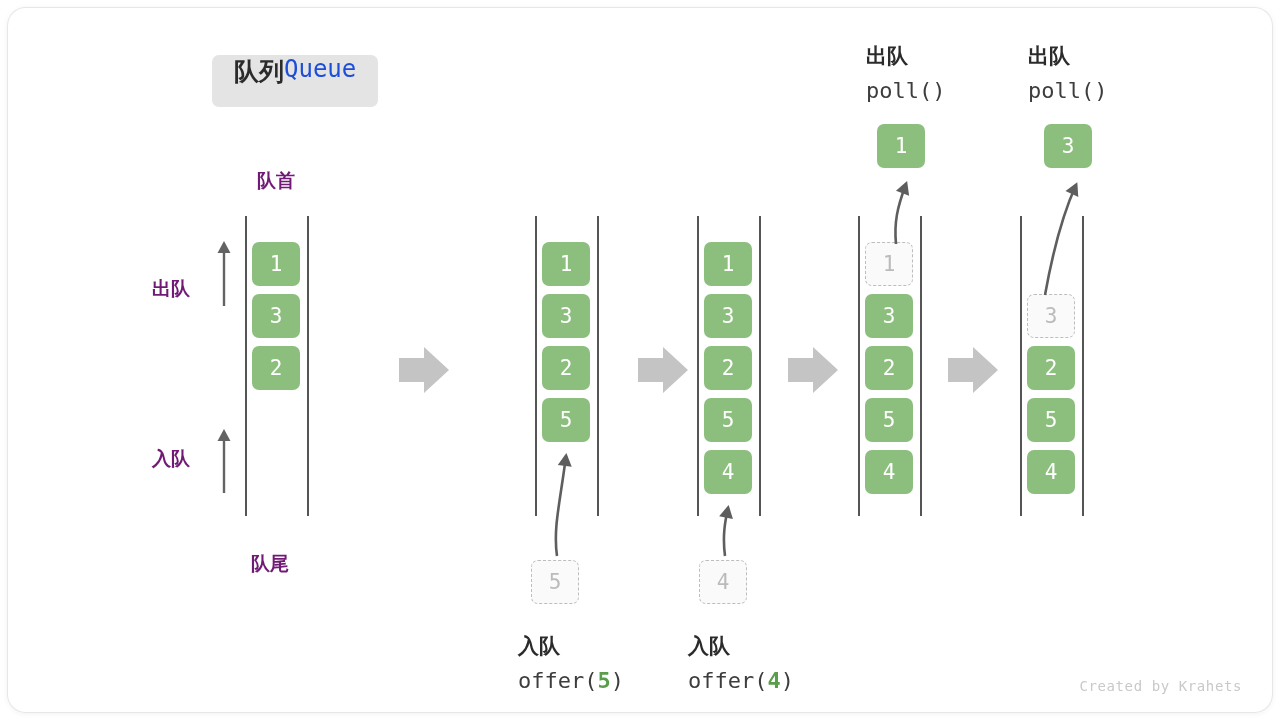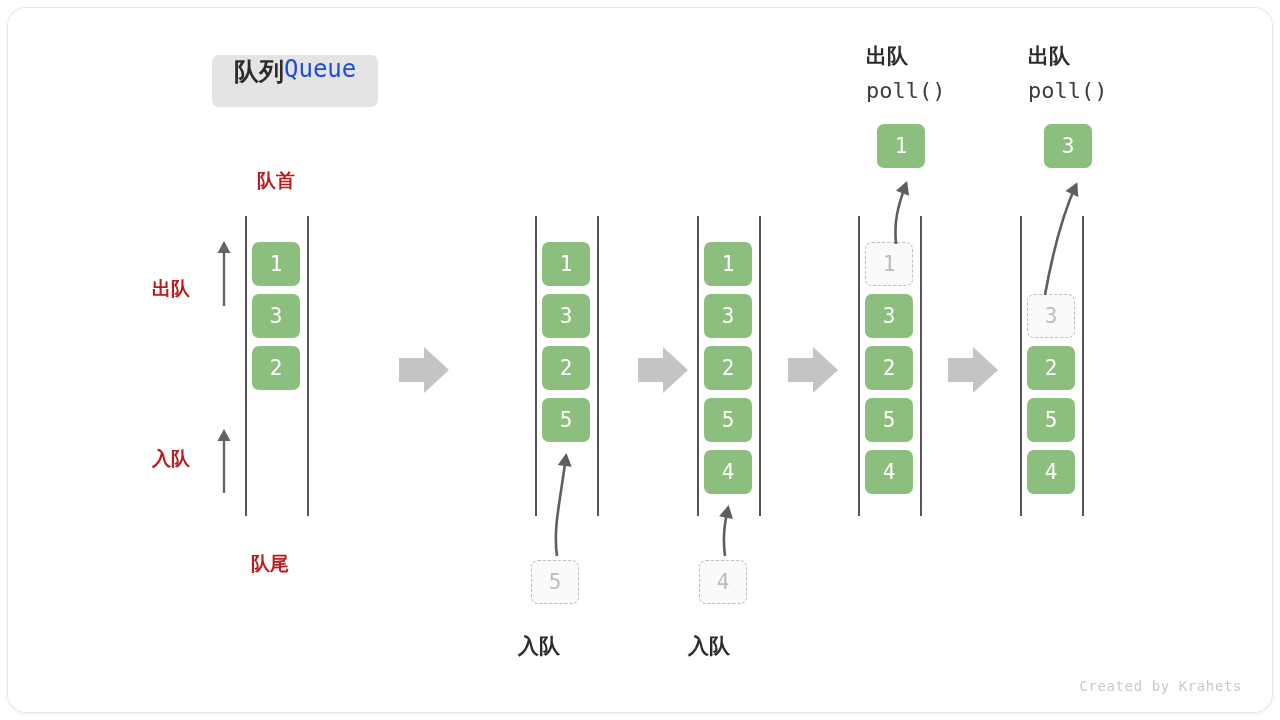--- a/index.html
+++ b/index.html
@@ -51,21 +51,21 @@
     font-size: 24px;
     color: #1d4ed8;
     font-family: "DejaVu Sans Mono", monospace;
   }
 
   
   .cn-label {
     position: absolute;
     font-size: 19px;
     font-weight: bold;
-    color: #b91c1c;
+    color: #701a75;
     white-space: nowrap;
     font-family: "Liberation Sans", sans-serif;
   }
   .op-label {
     position: absolute;
     text-align: left;
     white-space: nowrap;
     line-height: 35px;
   }
   .op-label .cn {
@@ -172,24 +172,26 @@
       <span class="en">Queue</span>
     </div>
 
     <div class="cn-label" style="left:237px; top:160px; width:62px; text-align:center;">队首</div>
     <div class="cn-label" style="left:231px; top:543px; width:62px; text-align:center;">队尾</div>
     <div class="cn-label" style="left:144px; top:268px;">出队</div>
     <div class="cn-label" style="left:144px; top:438px;">入队</div>
 
     <div class="op-label" style="left:510px; top:620px;">
       <span class="cn">入队</span>
+      <span class="code"><span>offer(</span><span class="arg">5</span><span>)</span></span>
     </div>
 
     <div class="op-label" style="left:680px; top:620px;">
       <span class="cn">入队</span>
+      <span class="code"><span>offer(</span><span class="arg">4</span><span>)</span></span>
     </div>
 
     <div class="op-label" style="left:858px; top:30px;">
       <span class="cn">出队</span>
       <span class="code">poll()</span>
     </div>
 
     <div class="op-label" style="left:1020px; top:30px;">
       <span class="cn">出队</span>
       <span class="code">poll()</span>

